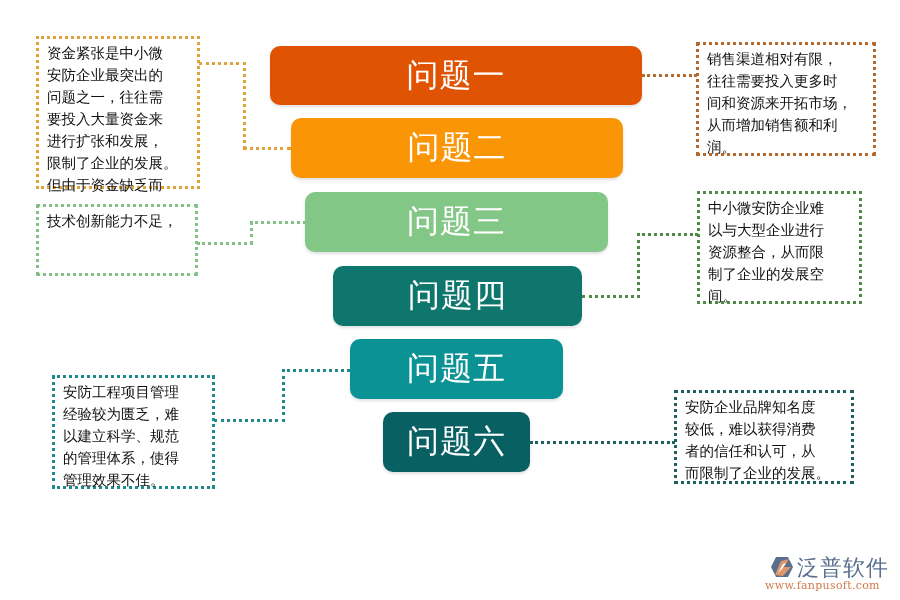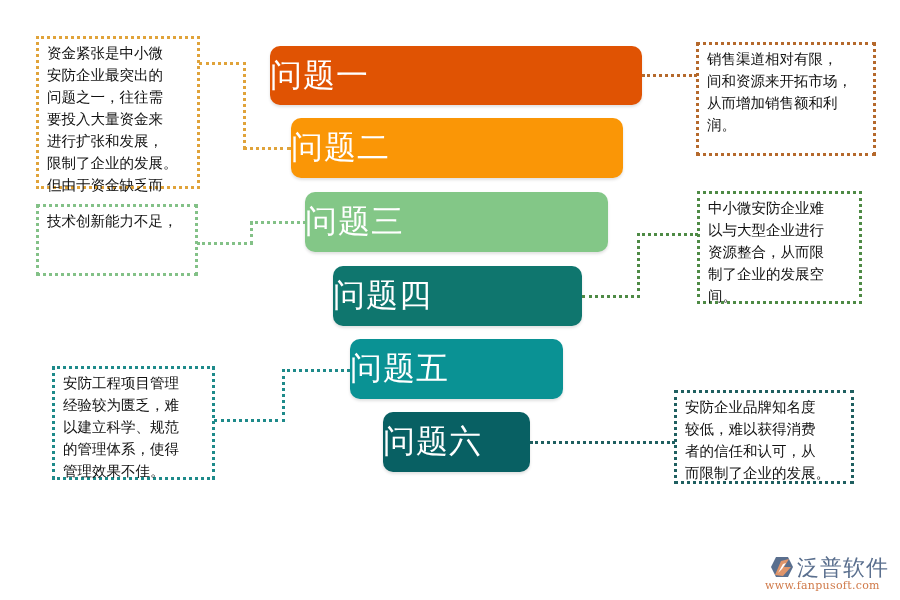--- a/index.html
+++ b/index.html
@@ -3,21 +3,21 @@
   <meta charset="utf-8">
   <style>
     html, body { margin: 0; padding: 0; }
     body {
       width: 900px; height: 600px; position: relative; overflow: hidden;
       background: #ffffff;
       font-family: "DejaVu Sans", "Liberation Sans", sans-serif;
     }
     .bar {
       position: absolute; border-radius: 10px; color: #ffffff;
-      display: flex; align-items: center; justify-content: flex-start;
+      display: flex; align-items: center; justify-content: center;
       font-size: 32px; letter-spacing: 1px;
       box-shadow: 0 2px 3px rgba(0,0,0,0.12);
     }
     .note {
       position: absolute; box-sizing: border-box;
       border-width: 3px; border-style: dotted;
       font-size: 14.5px; line-height: 22px; color: #111;
       padding: 3px 6px 2px 8px;
       background: #fff;
     }
@@ -57,38 +57,39 @@
   <p>安防企业最突出的</p>
   <p>问题之一，往往需</p>
   <p>要投入大量资金来</p>
   <p>进行扩张和发展，</p>
   <p>限制了企业的发展。</p>
   <p>但由于资金缺乏而</p>
 </div>
 
 <div class="note" id="note1" style="left: 696px; top: 42px; width: 180px; height: 114px; border-color: rgb(181, 105, 44);">
   <p>销售渠道相对有限，</p>
+  <p>往往需要投入更多时</p>
   <p>间和资源来开拓市场，</p>
   <p>从而增加销售额和利</p>
   <p>润。</p>
 </div>
 
 <div class="note" id="note2" style="left: 36px; top: 204px; width: 162px; height: 72px; border-color: rgb(131, 193, 135);">
   <p>技术创新能力不足，</p>
 </div>
 
 <div class="note" id="note3" style="left: 697px; top: 191px; width: 165px; height: 113px; border-color: rgb(78, 138, 69);">
   <p>中小微安防企业难</p>
   <p>以与大型企业进行</p>
   <p>资源整合，从而限</p>
   <p>制了企业的发展空</p>
   <p>间。</p>
 </div>
 
-<div class="note" id="note4" style="left: 52px; top: 366px; width: 163px; height: 114px; border-color: rgb(30, 138, 138);">
+<div class="note" id="note4" style="left: 52px; top: 375px; width: 163px; height: 114px; border-color: rgb(30, 138, 138);">
   <p>安防工程项目管理</p>
   <p>经验较为匮乏，难</p>
   <p>以建立科学、规范</p>
   <p>的管理体系，使得</p>
   <p>管理效果不佳。</p>
 </div>
 
 <div class="note" id="note5" style="left: 674px; top: 390px; width: 180px; height: 94px; border-color: rgb(31, 95, 96);">
   <p>安防企业品牌知名度</p>
   <p>较低，难以获得消费</p>

